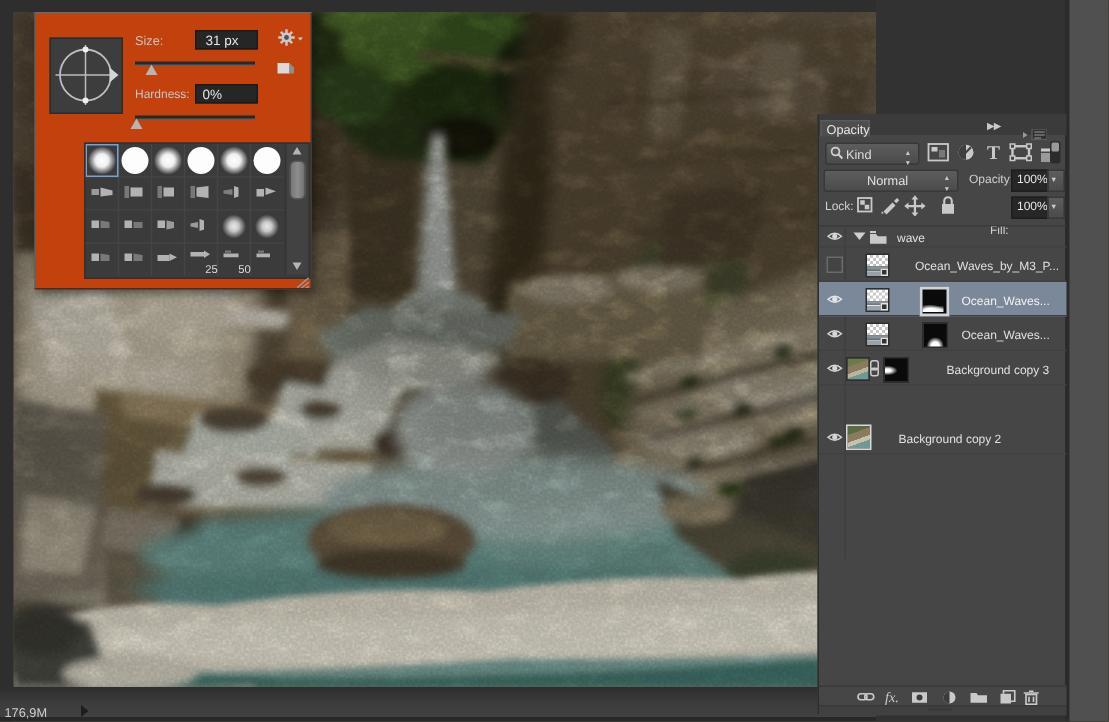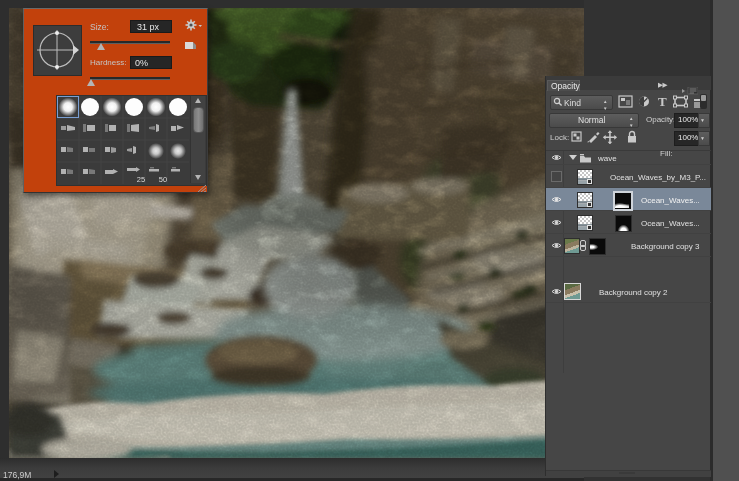--- a/index.html
+++ b/index.html
@@ -495,20 +495,48 @@
       <div class="abs" style="left:0;top:129px;width:165px;height:22px;border-bottom:1px solid #414141;">
         <svg class="abs" style="left:5px;top:7px;" width="11" height="9">
             <path d="M1,4.5 Q5.5,0.5 10,4.5 Q5.5,8.5 1,4.5 Z" fill="none" stroke="#d5d5d5" stroke-width="1"></path>
             <circle cx="5.5" cy="4.5" r="1.7" fill="#d5d5d5"></circle>
           </svg>
         <div class="abs thumb-photo2" style="left:18px;top:3px;"></div>
         <div class="abs" style="left:53px;top:9px;font-size:8px;color:#e0e0e0;line-height:1;">Background copy 2</div>
       </div>
     </div>
 
+    <div class="abs" style="left:0;top:381px;width:165px;height:13px;background:#464646;border-top:1px solid #393939;">
+      <svg width="160" height="13">
+        <g stroke="#c9c9c9" fill="none" stroke-width="1.1">
+
+          <rect x="26" y="4.5" width="6" height="4" rx="2"></rect>
+            <rect x="30.5" y="4.5" width="6" height="4" rx="2"></rect>
+
+          <text x="44" y="10" font-size="9.5" font-style="italic" fill="#cdcdcd" stroke="none" font-family="Liberation Serif">fx.</text>
+
+          <rect x="62" y="3.5" width="10" height="7" fill="#c9c9c9" stroke="none"></rect>
+            <circle cx="67" cy="7" r="2" fill="#3c3c3c" stroke="none"></circle>
+
+          <circle cx="87" cy="7" r="4" fill="#c9c9c9" stroke="none"></circle>
+            <path d="M87 3 a4 4 0 0 0 0 8 z" fill="#3c3c3c" stroke="none"></path>
+
+          <path d="M101 4 l4 0 1 1.5 6 0 0 5 -11 0 z" fill="#c9c9c9" stroke="none"></path>
+
+          <rect x="121" y="4.5" width="7" height="6.5" fill="#c9c9c9" stroke="none"></rect>
+            <path d="M123 4.5 v-2 h7.5 v7 h-2.5" fill="none" stroke="#c9c9c9"></path>
+
+          <rect x="138" y="5" width="7" height="6.5" fill="none"></rect>
+            <line x1="136.5" y1="4" x2="146.5" y2="4"></line>
+            <line x1="140" y1="2.8" x2="143" y2="2.8"></line>
+            <line x1="140" y1="6.5" x2="140" y2="10"></line>
+            <line x1="143" y1="6.5" x2="143" y2="10"></line>
+        </g>
+      </svg>
+    </div>
     <div class="abs" style="left:0;top:394px;width:165px;height:6px;background:#414141;border-top:1px solid #383838;"></div>
     <div class="abs" style="left:73px;top:396px;width:16px;height:2px;background:#3a3a3a;"></div>
   </div>
 
   <div id="brush" class="abs" style="left:23px;top:8px;width:183px;height:183px;background:#c2410c;border-top:1px solid #6a6a6a;border-left:1px solid #606060;border-right:1px solid #3c3c3c;border-bottom:1px solid #333;box-shadow:2px 3px 6px rgba(0,0,0,0.45);">
 
     <div class="abs" style="left:9px;top:16px;width:47px;height:49px;background:#3d3d3d;border:1px solid #2c2c2c;">
       <svg width="47" height="49">
         <circle cx="23" cy="24" r="17" fill="none" stroke="#bdbdbd" stroke-width="1.2"></circle>
         <line x1="3" y1="24" x2="43" y2="24" stroke="#bdbdbd" stroke-width="1"></line>

